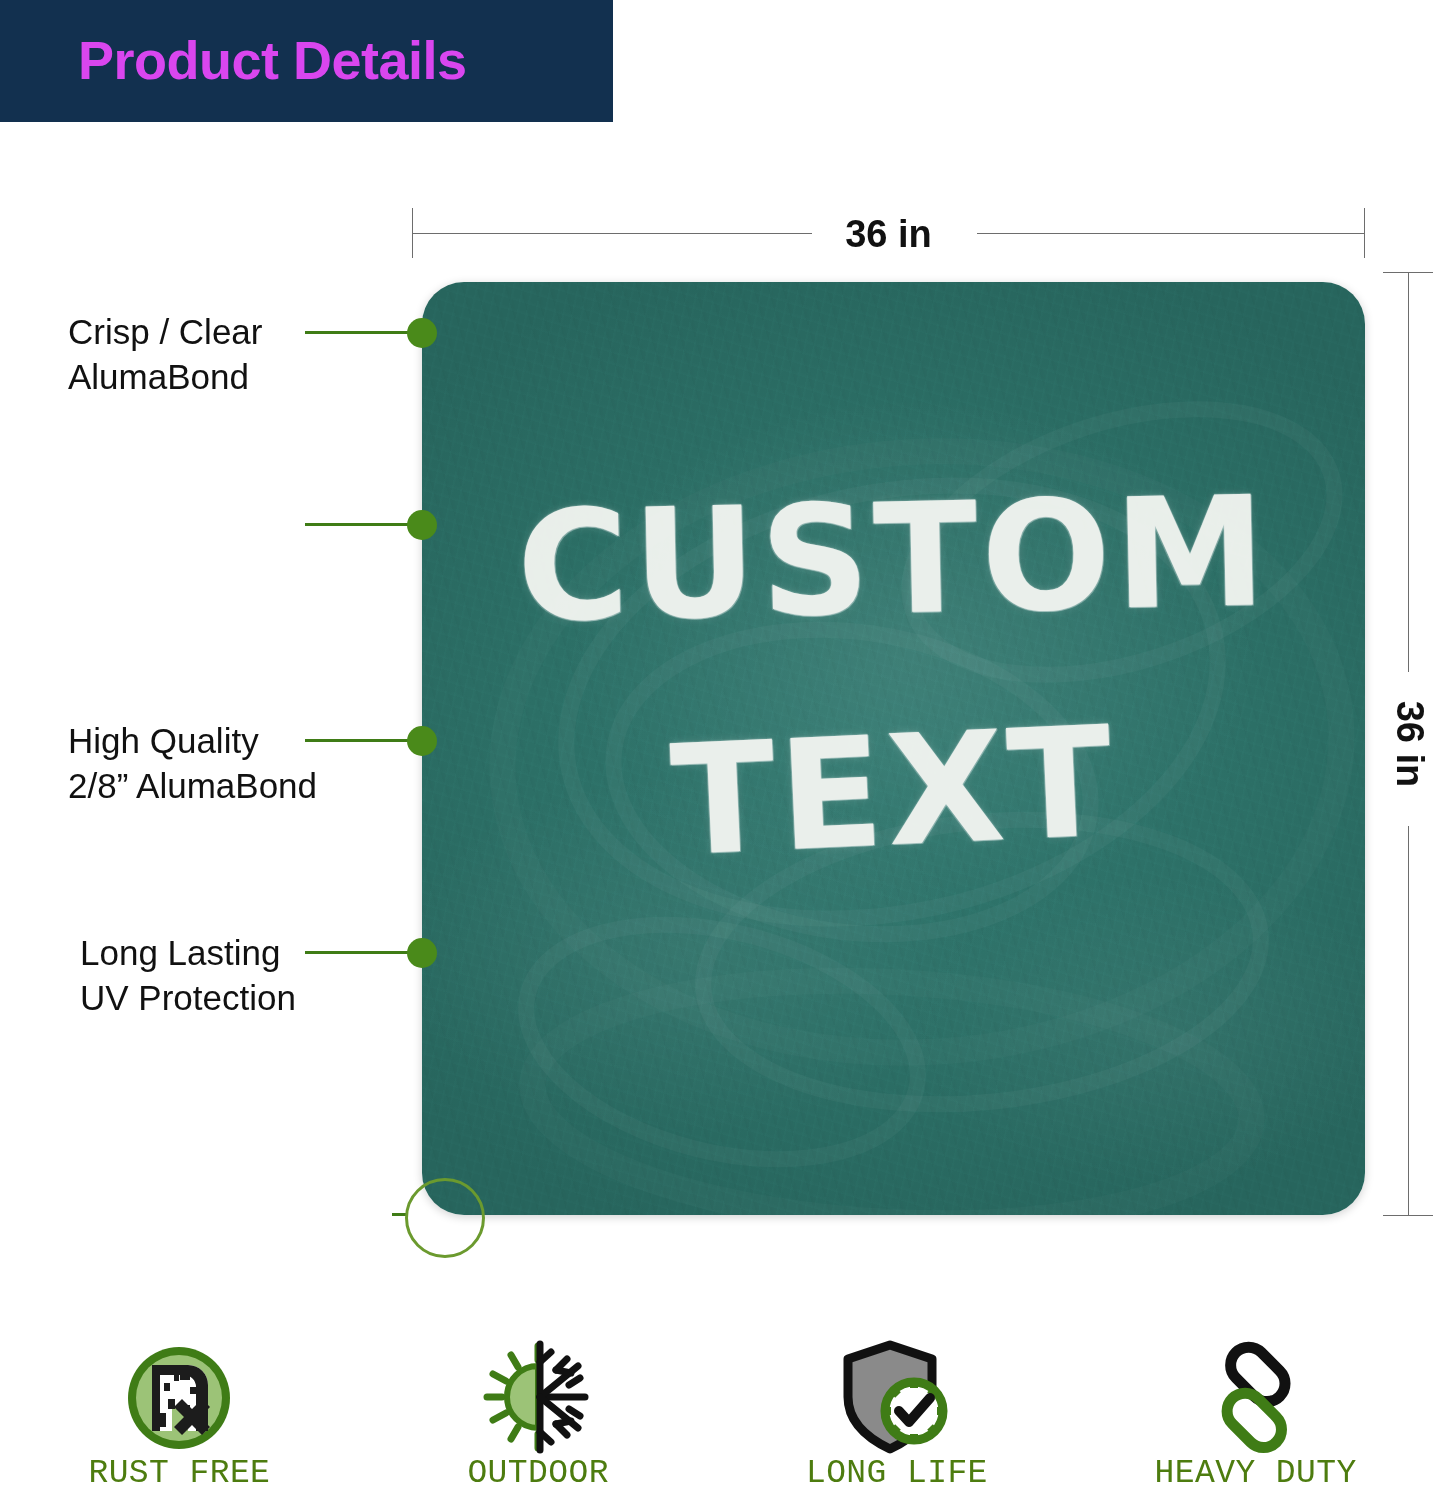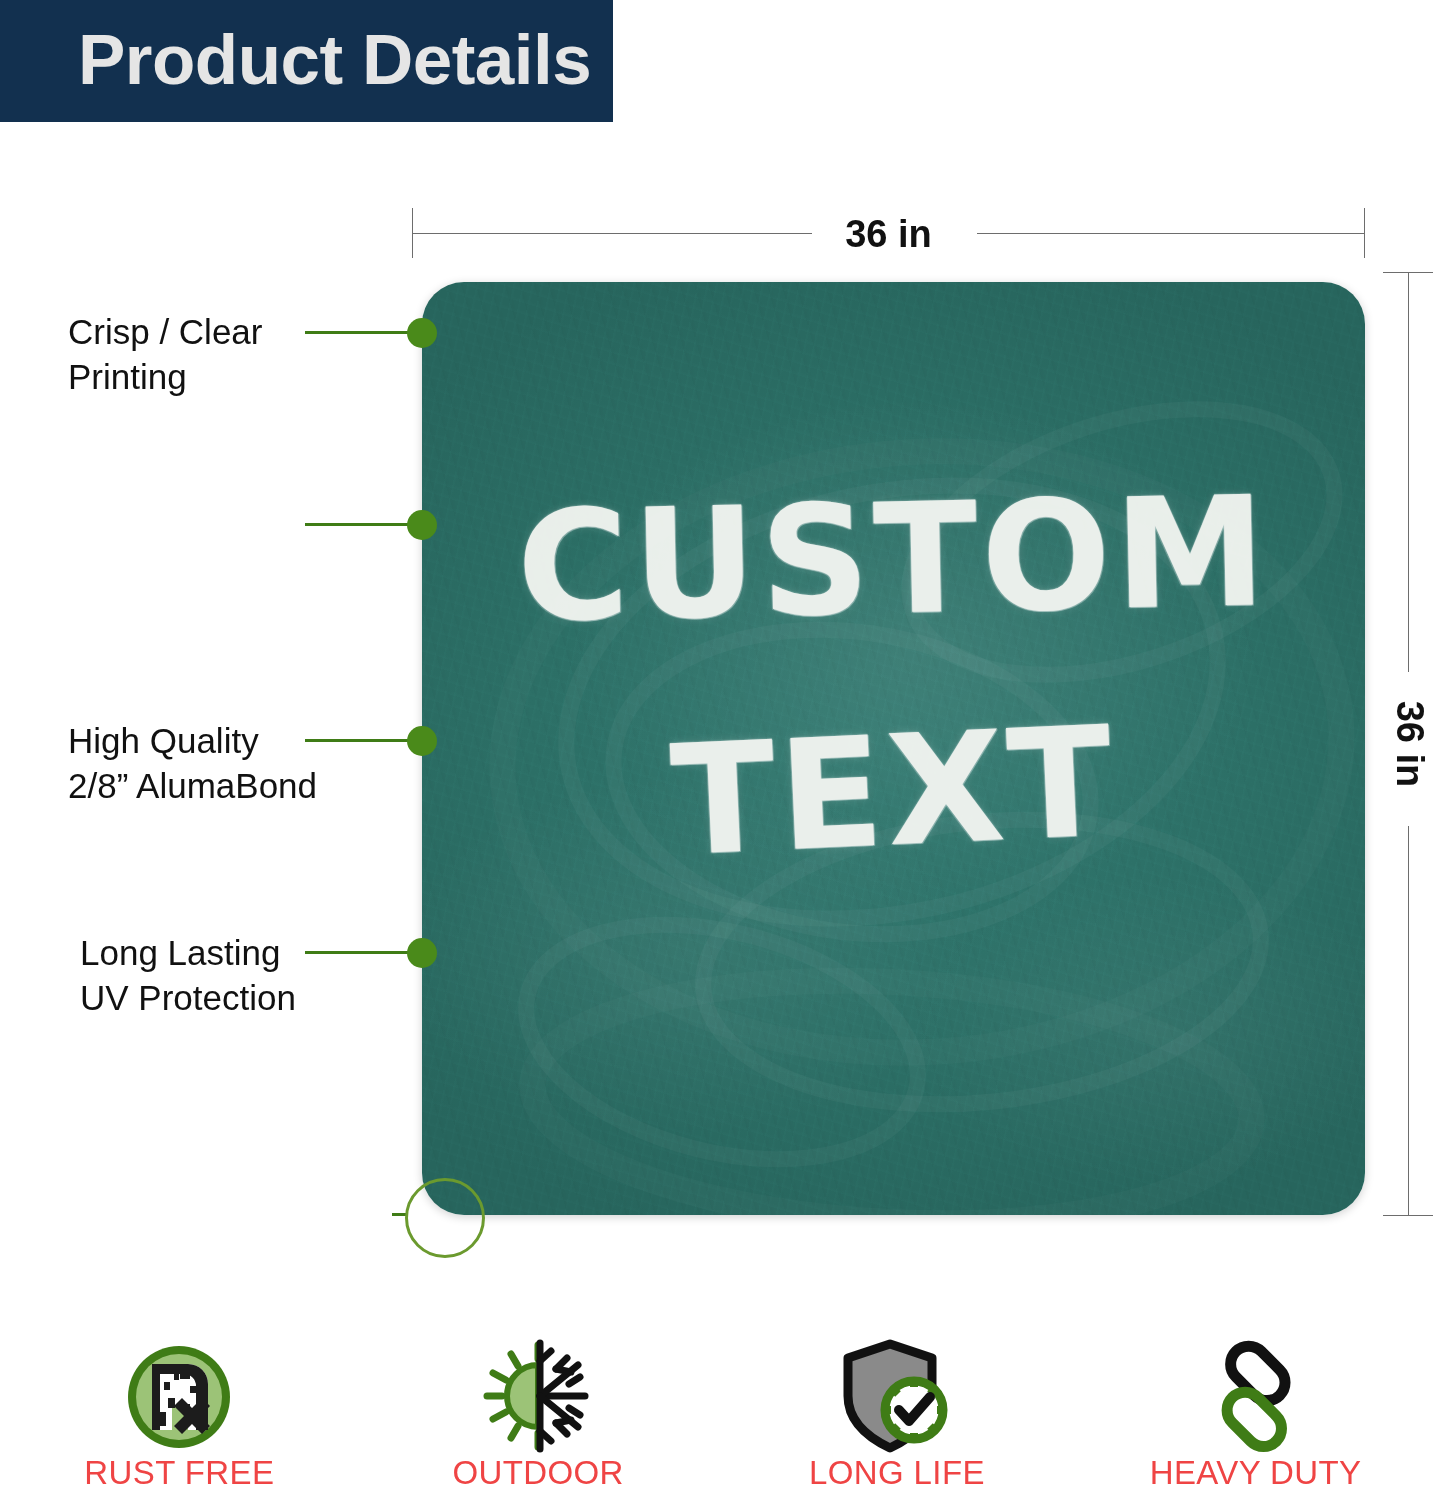--- a/index.html
+++ b/index.html
@@ -13,22 +13,22 @@
   }
   #stage{position:absolute;inset:0;}
 
   
   #header-banner{
     position:absolute;left:0;top:0;width:613px;height:122px;
     background:#12304f;
   }
   #header-title{
     position:absolute;left:78px;top:22px;
-    color:#e5e5e5;
-    font-size:71px;
+    color:#d946ef;
+    font-size:54px;
     font-weight:700;
     letter-spacing:-0.5px;
     line-height:76px;
     white-space:nowrap;
   }
 
   
   #dim-top{position:absolute;left:412px;top:208px;width:953px;height:52px;}
   #dim-top .cap{position:absolute;top:0;width:1px;height:50px;background:#6d6d6d;}
   #dim-top .cap.l{left:0;}
@@ -132,22 +132,22 @@
     position:absolute;left:0;bottom:0;width:1435px;height:185px;
     display:flex;
   }
   .badge{
     flex:1 1 0;
     display:flex;flex-direction:column;align-items:center;justify-content:flex-end;
     padding-bottom:8px;
   }
   .badge-icon{height:115px;display:flex;align-items:center;justify-content:center;}
   .badge-label{
-    font-size:33px;font-weight:400;color:#ef4444;
-    letter-spacing:.4px;white-space:nowrap;
+    font-size:33px;font-weight:400;color:#4d7c0f;
+    letter-spacing:.4px;white-space:nowrap;font-family:Liberation Mono, monospace;
   }
 </style>
 </head>
 <body>
 
 <div id="stage">
 
   <div id="header-banner">
     <div id="header-title">Product Details</div>
   </div>
@@ -184,21 +184,21 @@
       </g>
     </svg>
     <div id="chalk-text-wrap">
       <div id="chalk-line-1" class="chalk-line">CUSTOM</div>
       <div id="chalk-line-2" class="chalk-line">TEXT</div>
     </div>
   </div>
 
   <div class="feature" style="left:68px;top:309px;width:340px;">
     <div class="feature-text">Crisp / Clear
-Printing</div>
+AlumaBond</div>
   </div>
   <div class="leader-line" style="left:305px;top:331px;width:110px;"></div>
   <div class="leader-dot" style="left:407px;top:318px;"></div>
 
   <div class="leader-line" style="left:305px;top:523px;width:110px;"></div>
   <div class="leader-dot" style="left:407px;top:510px;"></div>
 
   <div class="feature" style="left:68px;top:718px;width:360px;">
     <div class="feature-text">High Quality
 2/8” AlumaBond</div>

